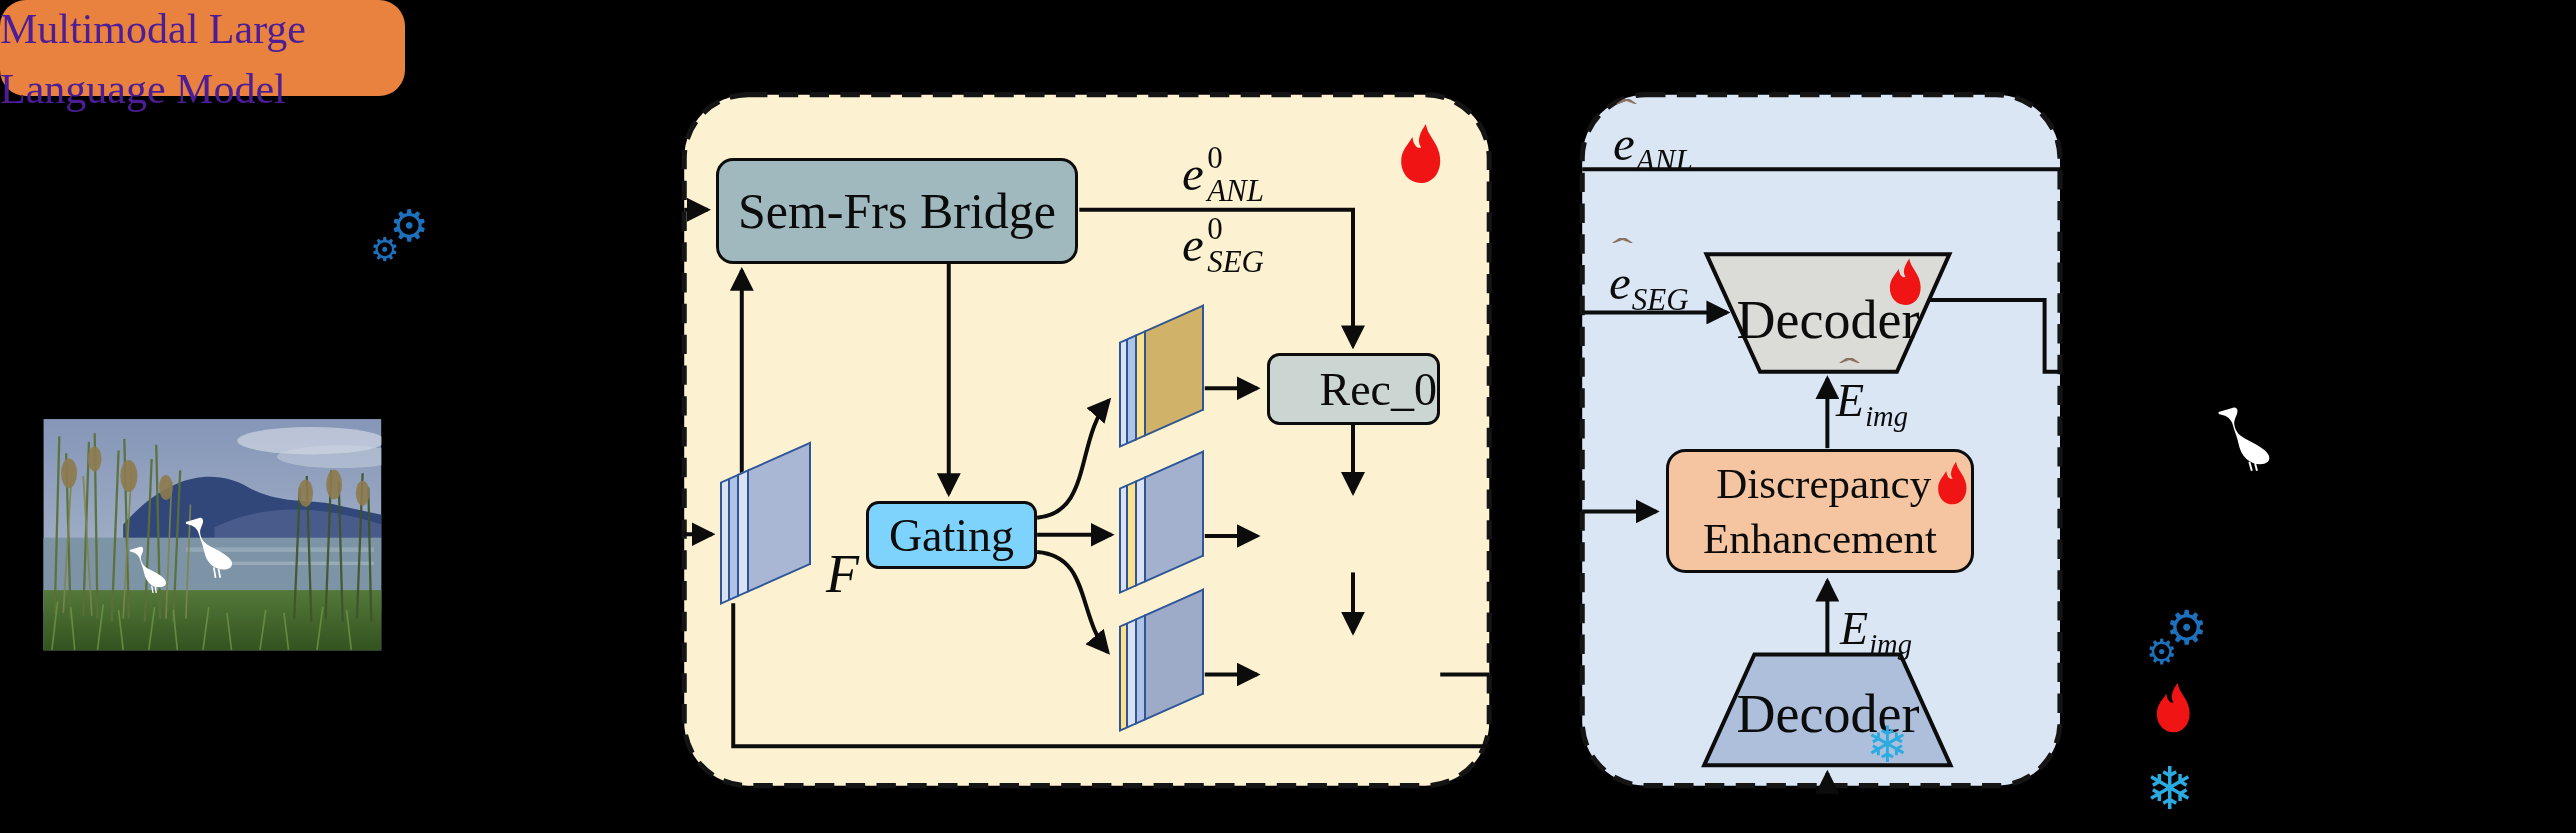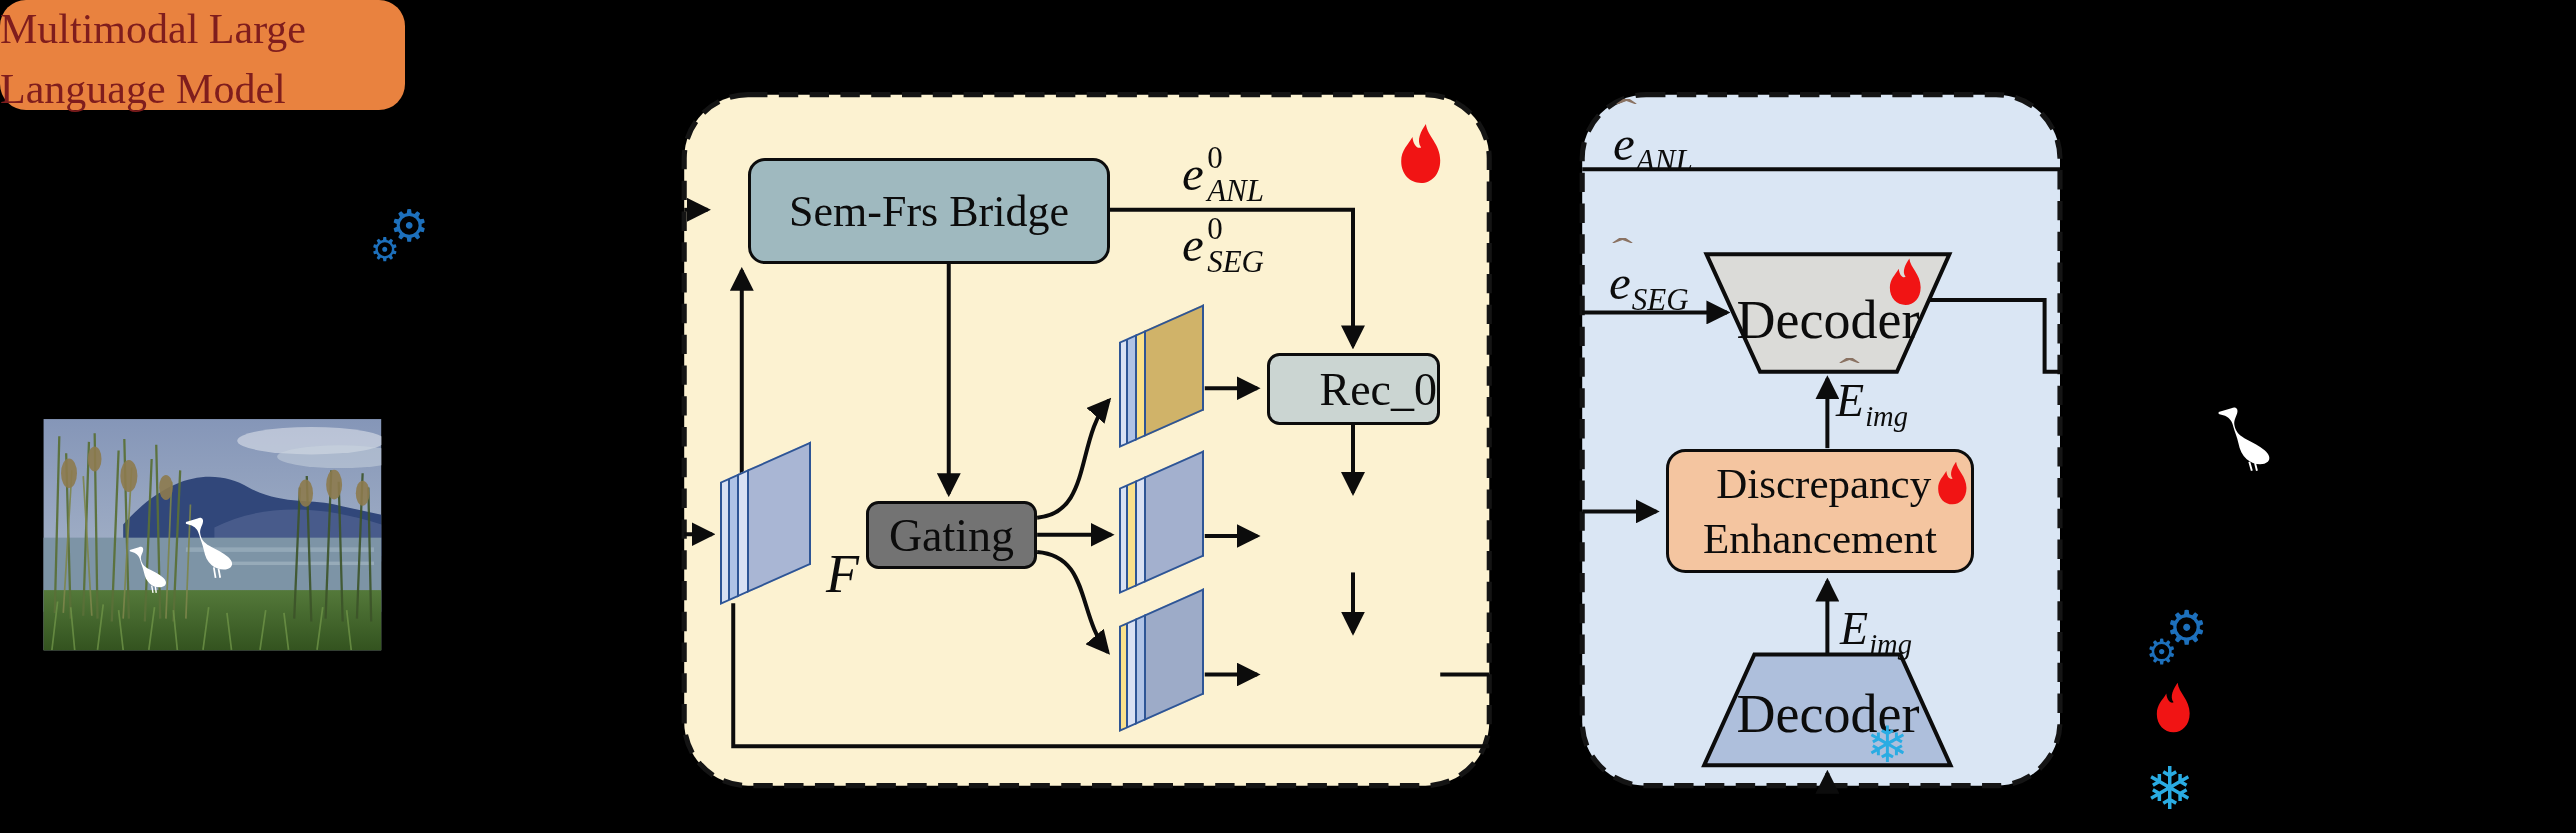--- a/index.html
+++ b/index.html
@@ -2,24 +2,24 @@
 <html style="font-size:9px"><head>
 <meta charset="utf-8">
 <style>
   html,body{margin:0;padding:0;background:#000;}
   #root{position:relative;width:2576px;height:833px;background:#000;overflow:hidden;
         font-family:"Liberation Serif","DejaVu Serif",serif;color:#0c0c0c;}
   .abs{position:absolute;}
   svg{display:block;}
   .box{position:absolute;display:flex;align-items:center;justify-content:center;
        border:3.4px solid #0c0c0c;box-sizing:border-box;text-align:center;}
-  .mllm{left:17px;top:139px;width:405px;height:110px;background:#E9823F;border:none;
-        border-radius:26px;flex-direction:column;font-size:42px;line-height:1.42;color:#7f1d1d;}
-  .bridge{left:716px;top:158px;width:362px;height:106px;background:#9FB9BF;border-radius:17px;font-size:44px;margin-left:32px;}
-  .gating{left:866px;top:501px;width:171px;height:68px;background:#737373;border-radius:12.5px;font-size:46px;}
+  .mllm{left:17px;top:139px;width:405px;height:96px;background:#E9823F;border:none;
+        border-radius:26px;flex-direction:column;font-size:42px;line-height:1.42;color:#4c1d95;}
+  .bridge{left:716px;top:158px;width:362px;height:106px;background:#9FB9BF;border-radius:17px;font-size:50px;}
+  .gating{left:866px;top:501px;width:171px;height:68px;background:#7dd3fc;border-radius:12.5px;font-size:46px;}
   .rec{left:1267px;width:173px;height:72px;background:#CBD5D2;border-radius:12.5px;font-size:46px;}
   .de{left:1666px;top:449px;width:308px;height:124px;background:#F4C5A0;border-radius:19.4px;
       flex-direction:column;font-size:43px;line-height:1.28;}
   .de .row{display:flex;align-items:center;gap:4.6px;margin-left:44px;}
   .traplbl{position:absolute;width:200px;text-align:center;font-size:54px;background:transparent;}
   .gearwrap{position:absolute;color:#1D70BC;line-height:1;font-family:"DejaVu Sans",sans-serif;}
   .gearwrap .g1{position:absolute;left:19.4px;top:0;font-size:44px;}
   .gearwrap .g2{position:absolute;left:0;top:28.5px;font-size:33px;}
   .snow{position:absolute;color:#2AACE3;font-family:"DejaVu Sans",sans-serif;line-height:1;}
   .mathlbl{position:absolute;display:flex;align-items:flex-start;background:transparent;}

